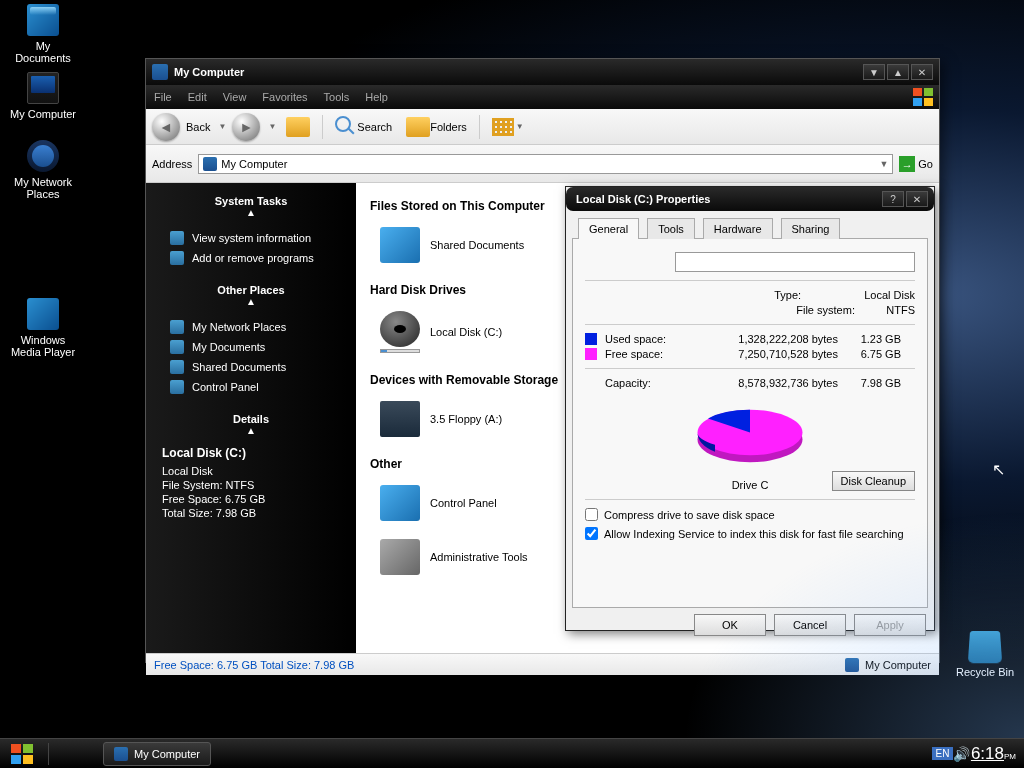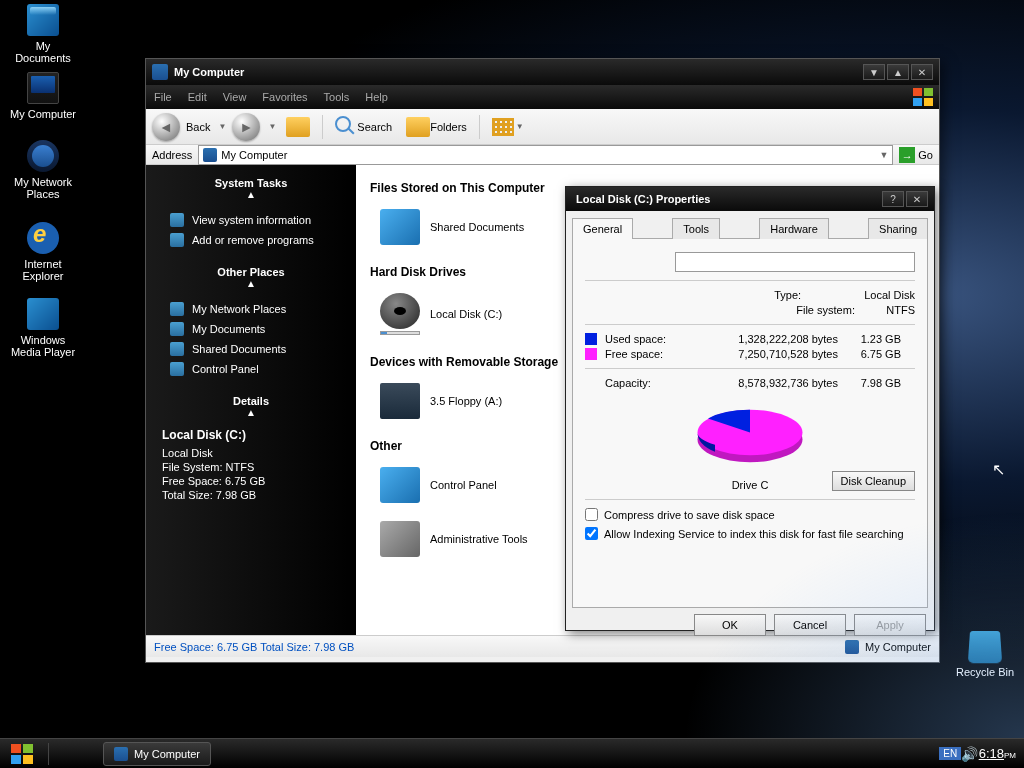--- a/index.html
+++ b/index.html
@@ -70,21 +70,21 @@
 .toolbar .tool-item { display: flex; align-items: center; cursor: pointer; padding: 2px 4px; }
 .toolbar .folder-ic { width: 24px; height: 20px; background: linear-gradient(#ffd060, #e0a020); border-radius: 2px; position: relative; }
 .toolbar .search-ic { width: 22px; height: 22px; position: relative; }
 .toolbar .search-ic::before { content: ''; position: absolute; width: 12px; height: 12px; border: 2px solid #4a8fd0; border-radius: 50%; }
 .toolbar .search-ic::after { content: ''; position: absolute; width: 8px; height: 2px; background: #4a8fd0; transform: rotate(45deg); top: 14px; left: 12px; }
 .toolbar .views-ic { width: 22px; height: 18px; background: repeating-linear-gradient(90deg, #e0a020 0 3px, transparent 3px 5px), repeating-linear-gradient(0deg, #e0a020 0 3px, transparent 3px 5px); }
 .toolbar .dropdown-arrow { font-size: 8px; color: #666; margin-left: 2px; }
 .toolbar .sep { width: 1px; height: 24px; background: #ccc; margin: 0 2px; }
 
 .addressbar {
-  height: 20px; background: linear-gradient(#f8f8f8, #e8e8e8); border-bottom: 1px solid #ccc;
+  height: 38px; background: linear-gradient(#f8f8f8, #e8e8e8); border-bottom: 1px solid #ccc;
   display: flex; align-items: center; padding: 0 6px; gap: 6px;
 }
 .addressbar .addr-input { flex: 1; height: 20px; background: #fff; border: 1px solid #999; display: flex; align-items: center; padding: 0 4px; gap: 4px; }
 .addressbar .addr-icon { width: 14px; height: 14px; background: linear-gradient(#2a6fb0, #1a4f90); border-radius: 2px; }
 .addressbar .go-btn { display: flex; align-items: center; gap: 3px; cursor: pointer; }
 .addressbar .go-arrow { width: 16px; height: 16px; background: #2a9f2a; display: flex; align-items: center; justify-content: center; color: #fff; }
 
 .explorer-body { display: flex; height: 470px; }
 .sidebar {
   width: 210px; background: linear-gradient(90deg, #1a1a1a, #000); color: #fff;
@@ -120,25 +120,25 @@
   display: flex; align-items: center; padding: 0 8px; color: #0050c0; justify-content: space-between;
 }
 .statusbar .sb-right { display: flex; align-items: center; gap: 6px; color: #000; }
 .statusbar .sb-icon2 { width: 14px; height: 14px; background: linear-gradient(#2a6fb0, #1a4f90); border-radius: 2px; }
 
 
 .props-dialog {
   position: absolute; left: 565px; top: 186px; width: 370px; height: 445px;
   background: #f0f0f0; border: 1px solid #222; box-shadow: 3px 3px 10px rgba(0,0,0,0.5);
 }
-.props-title { height: 24px; background: linear-gradient(#2a2a2a, #0a0a0a); color: #fff; display: flex; align-items: center; padding: 0 6px; }
+.props-title { height: 24px; background: linear-gradient(#2a2a2a, #0a0a0a); color: #fff; display: flex; align-items: center; padding: 0 6px; border-radius: 7px; }
 .props-title .ptitle { flex: 1; font-weight: bold; padding-left: 4px; }
 .props-title .pbtn { width: 22px; height: 16px; background: linear-gradient(#3a3a3a, #1a1a1a); border: 1px solid #555; color: #ccc; display: flex; align-items: center; justify-content: center; cursor: pointer; font-size: 10px; margin-left: 2px; }
 
-.tabs { display: flex; padding: 6px 6px 0; gap: 16px; justify-content: space-between; }
+.tabs { display: flex; padding: 6px 12px 0; gap: 8px; }
 .tab { padding: 4px 10px; background: #e8e8e8; border: 1px solid #aaa; border-bottom: none; cursor: pointer; position: relative; top: 1px; }
 .tab.active { background: #f8f8f8; z-index: 2; }
 .tab-body { margin: 0 6px 6px; background: #f8f8f8; border: 1px solid #aaa; padding: 10px 12px; height: 370px; }
 
 .prop-row { display: flex; align-items: center; margin: 3px 0; justify-content: flex-end; }
 .prop-label { width: 90px; }
 .prop-input { flex: 1; height: 20px; border: 1px solid #999; background: #fff; }
 .prop-hr { border: none; border-top: 1px solid #ccc; margin: 8px 0; }
 
 .space-row { display: flex; align-items: center; gap: 8px; margin: 3px 0; }
@@ -166,21 +166,21 @@
   border-top: 1px solid #444;
 }
 .start-btn { width: 44px; height: 28px; display: flex; align-items: center; justify-content: center; cursor: pointer; }
 .start-btn svg { width: 24px; height: 22px; }
 .task-item { height: 24px; padding: 0 10px; margin-left: 50px; background: linear-gradient(#3a3a3a, #1a1a1a); border: 1px solid #555; border-radius: 3px; color: #fff; display: flex; align-items: center; gap: 6px; cursor: pointer; }
 .task-item .ti-icon { width: 14px; height: 14px; background: linear-gradient(#2a6fb0, #1a4f90); border-radius: 2px; }
 .tray { margin-left: auto; display: flex; align-items: center; padding-right: 8px; color: #fff; }
 .tray .lang { background: #3a6fc0; padding: 1px 4px; font-size: 10px; }
 .tray .vol-icon { font-size: 14px; }
 .tray .clock { text-align: right; line-height: 1; }
-.tray .clock .time { font-size: 13px; text-decoration: underline; }
+.tray .clock .time { font-size: 17px; text-decoration: underline; }
 .tray .clock .ampm { font-size: 8px; }
 
 .cursor { position: absolute; left: 992px; top: 460px; font-size: 16px; color: #fff; pointer-events: none; z-index: 100; }
 
 .ql-sep { width: 1px; height: 22px; background: #444; margin: 0 4px; }
 </style>
 </head>
 <body>
 
 <div class="desktop">
@@ -188,24 +188,20 @@
       <div class="icon-img icon-docs"></div>
       <div class="label">My Documents</div>
     </div>
   <div class="desktop-icon" style="left:8px;top:72px">
       <div class="icon-img icon-computer"></div>
       <div class="label">My Computer</div>
     </div>
   <div class="desktop-icon" style="left:8px;top:140px">
       <div class="icon-img icon-network"></div>
       <div class="label">My Network Places</div>
-    </div>
-  <div class="desktop-icon" style="left:8px;top:222px">
-      <div class="icon-img icon-ie"></div>
-      <div class="label">Internet Explorer</div>
     </div>
   <div class="desktop-icon" style="left:8px;top:298px">
       <div class="icon-img icon-wmp"></div>
       <div class="label">Windows Media Player</div>
     </div>
   <div class="desktop-icon" style="left:950px;top:630px">
       <div class="icon-img icon-recycle"></div>
       <div class="label">Recycle Bin</div>
     </div>
 

